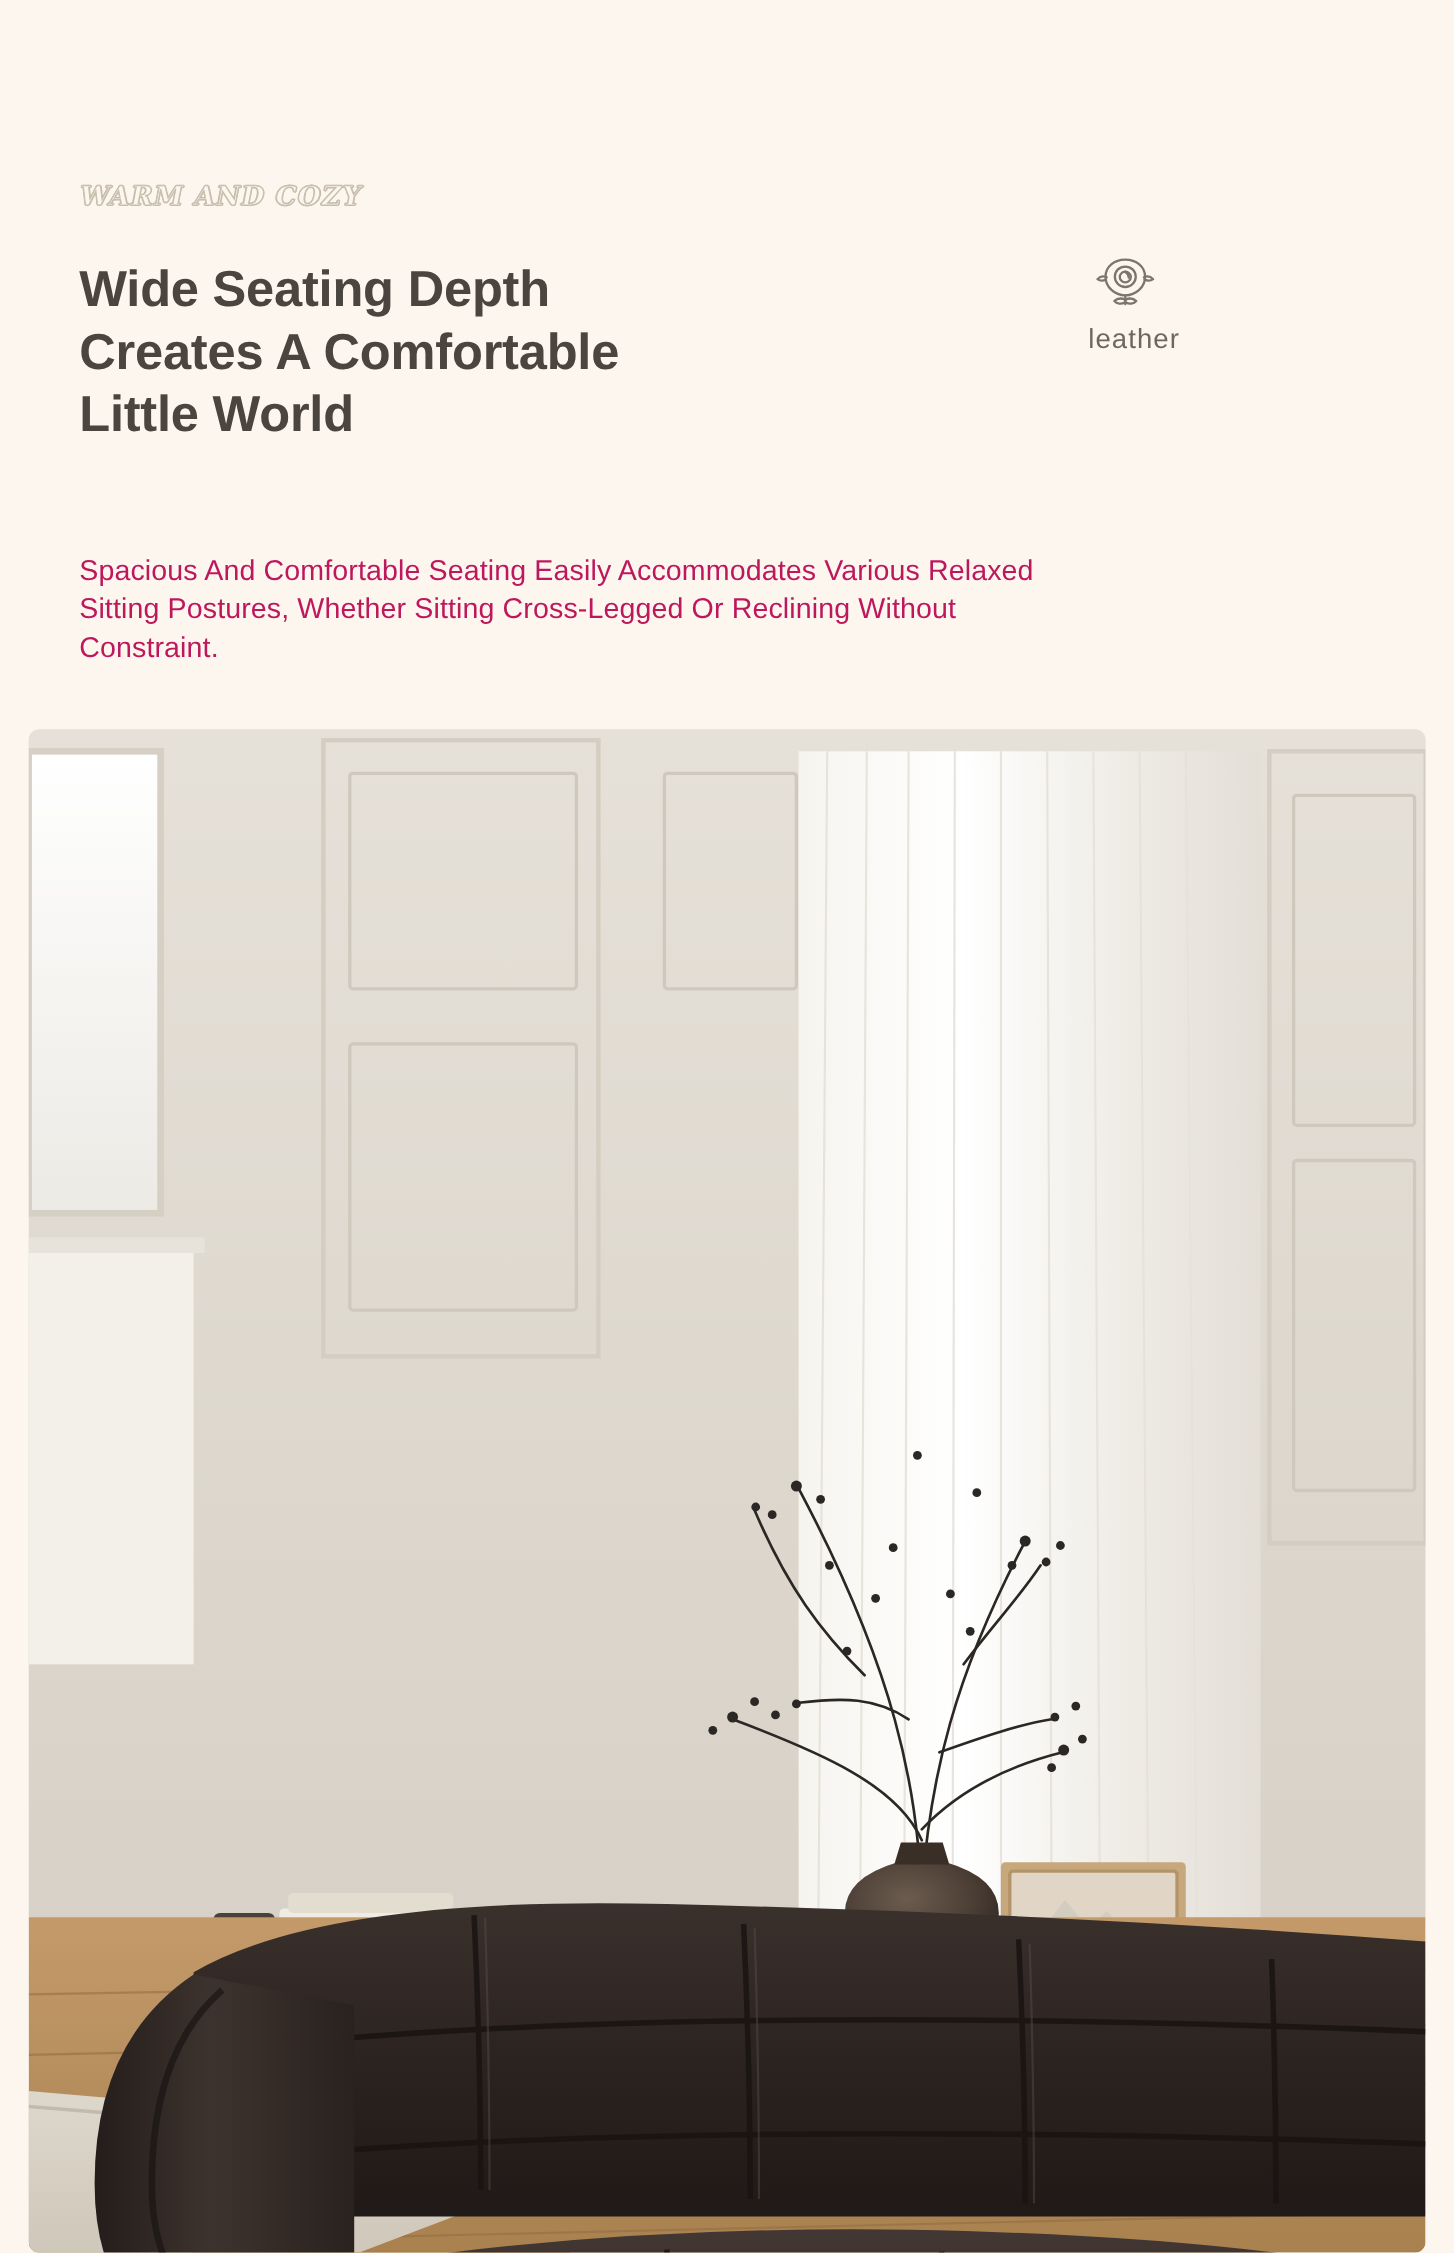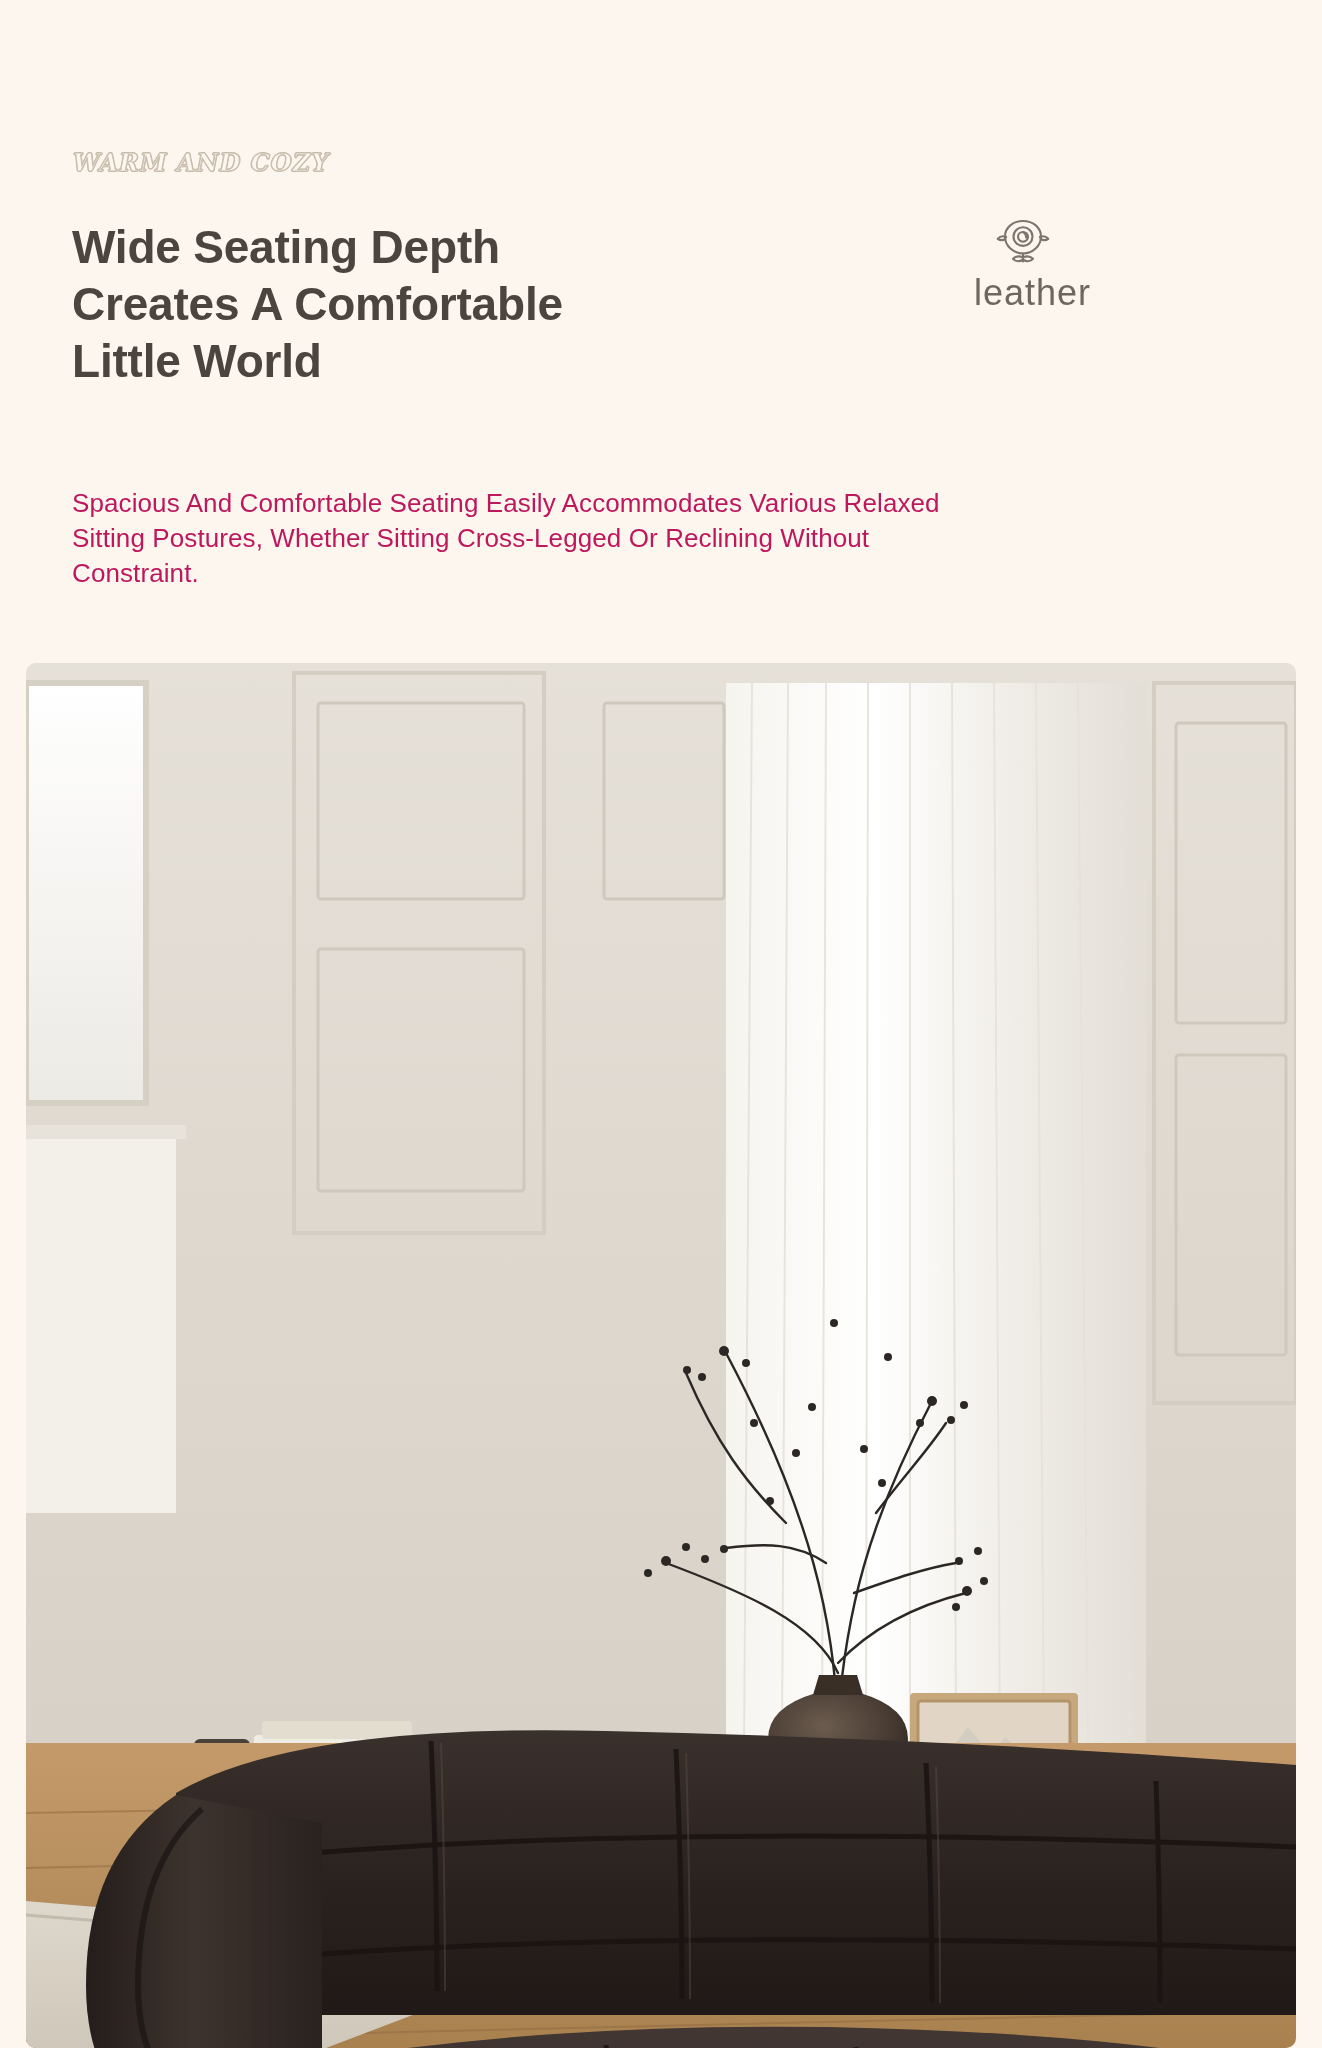--- a/index.html
+++ b/index.html
@@ -19,21 +19,21 @@
     position: relative;
     width: 1322px;
     height: 2048px;
     background: #fcf6ee;
   }
 
   
   .header {
     position: absolute;
     left: 0;
-    top: 0;
+    top: 15px;
     width: 1180px;
     height: 648px;
   }
 
   .eyebrow {
     position: absolute;
     left: 73px;
     top: 148px;
     font-family: "DejaVu Serif", serif;
     font-style: italic;
@@ -81,21 +81,21 @@
     width: 130px;
     text-align: center;
   }
   .brand-icon {
     display: block;
     margin: 0 auto 4px auto;
     width: 64px;
     height: 62px;
   }
   .brand-name {
-    font-size: 36px;
+    font-size: 25px;
     color: #6e665f;
     letter-spacing: 1px;
     line-height: 30px;
     margin-left: 16px;
   }
 
   
   .photo {
     position: absolute;
     left: 26px;

